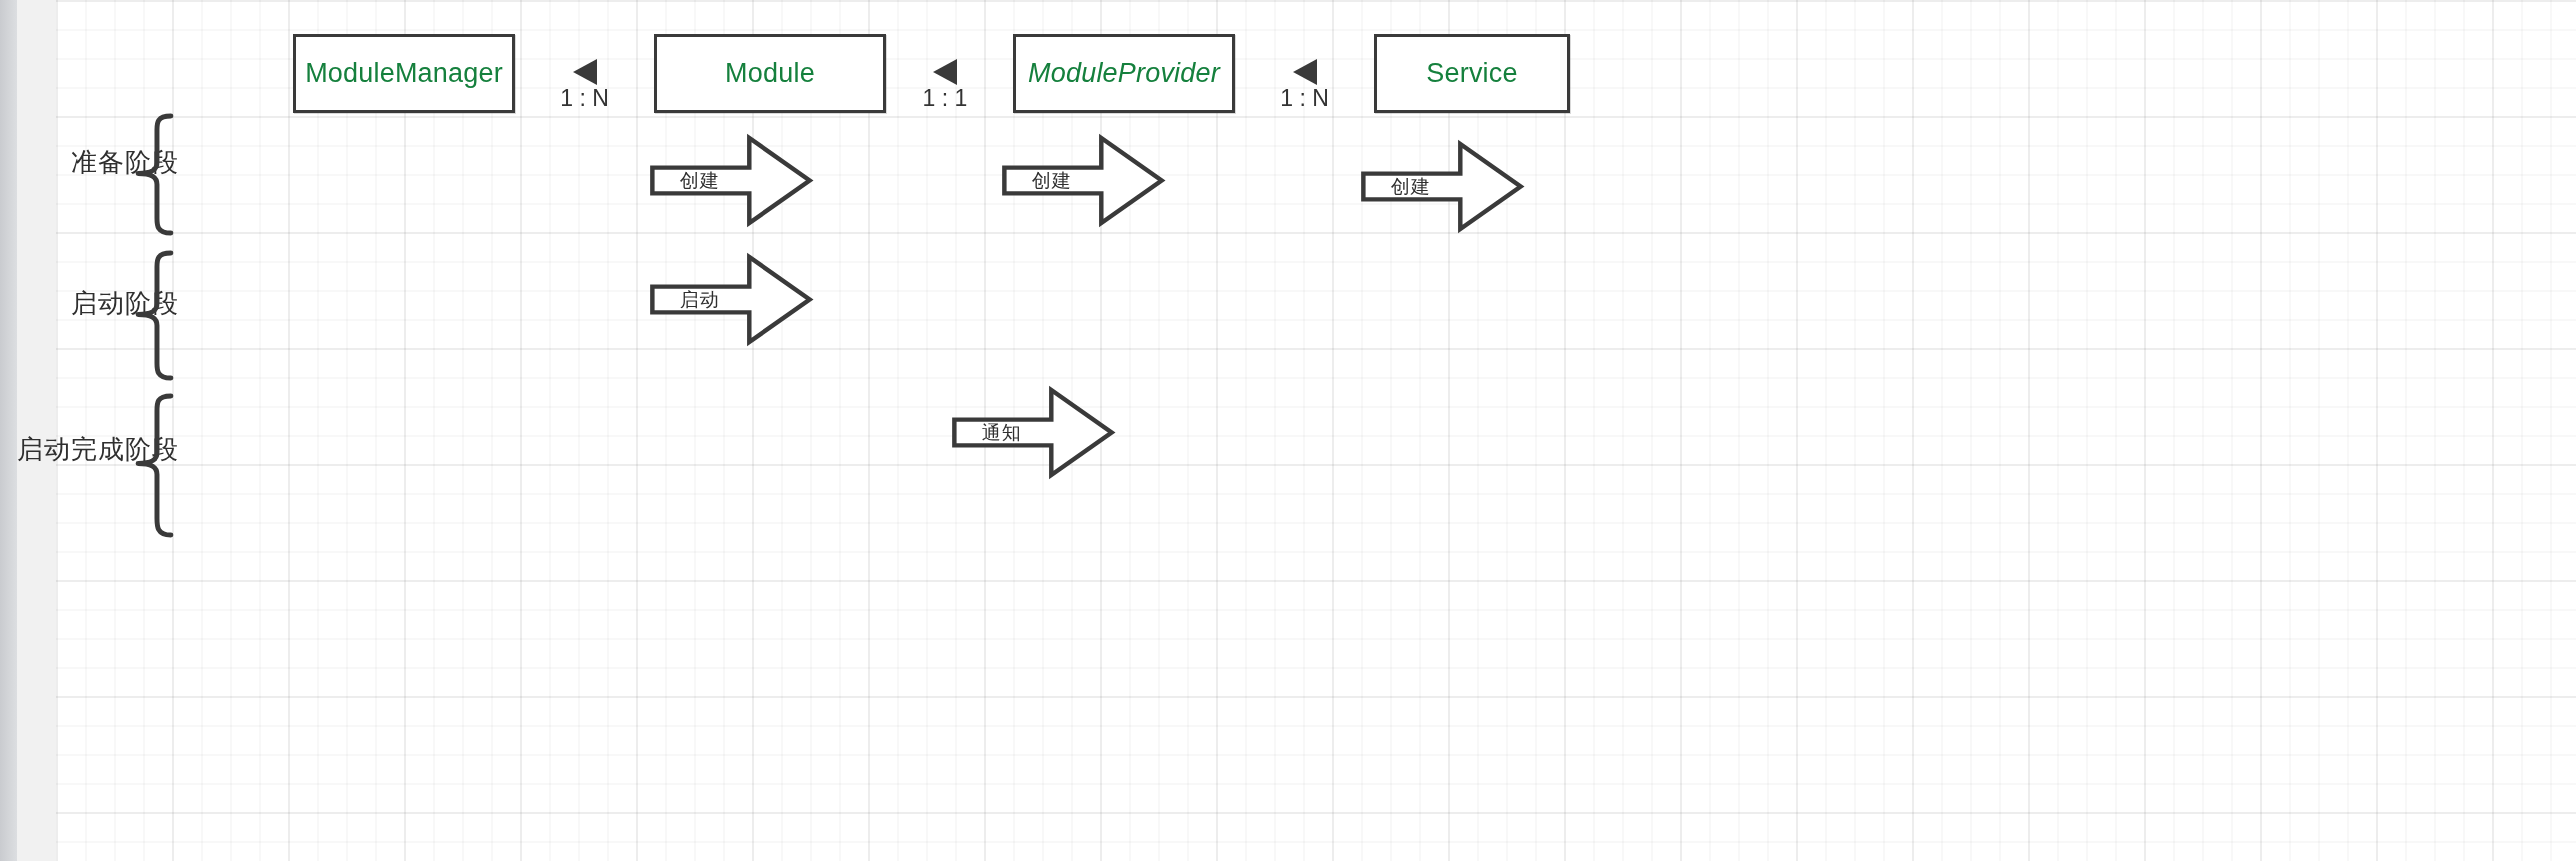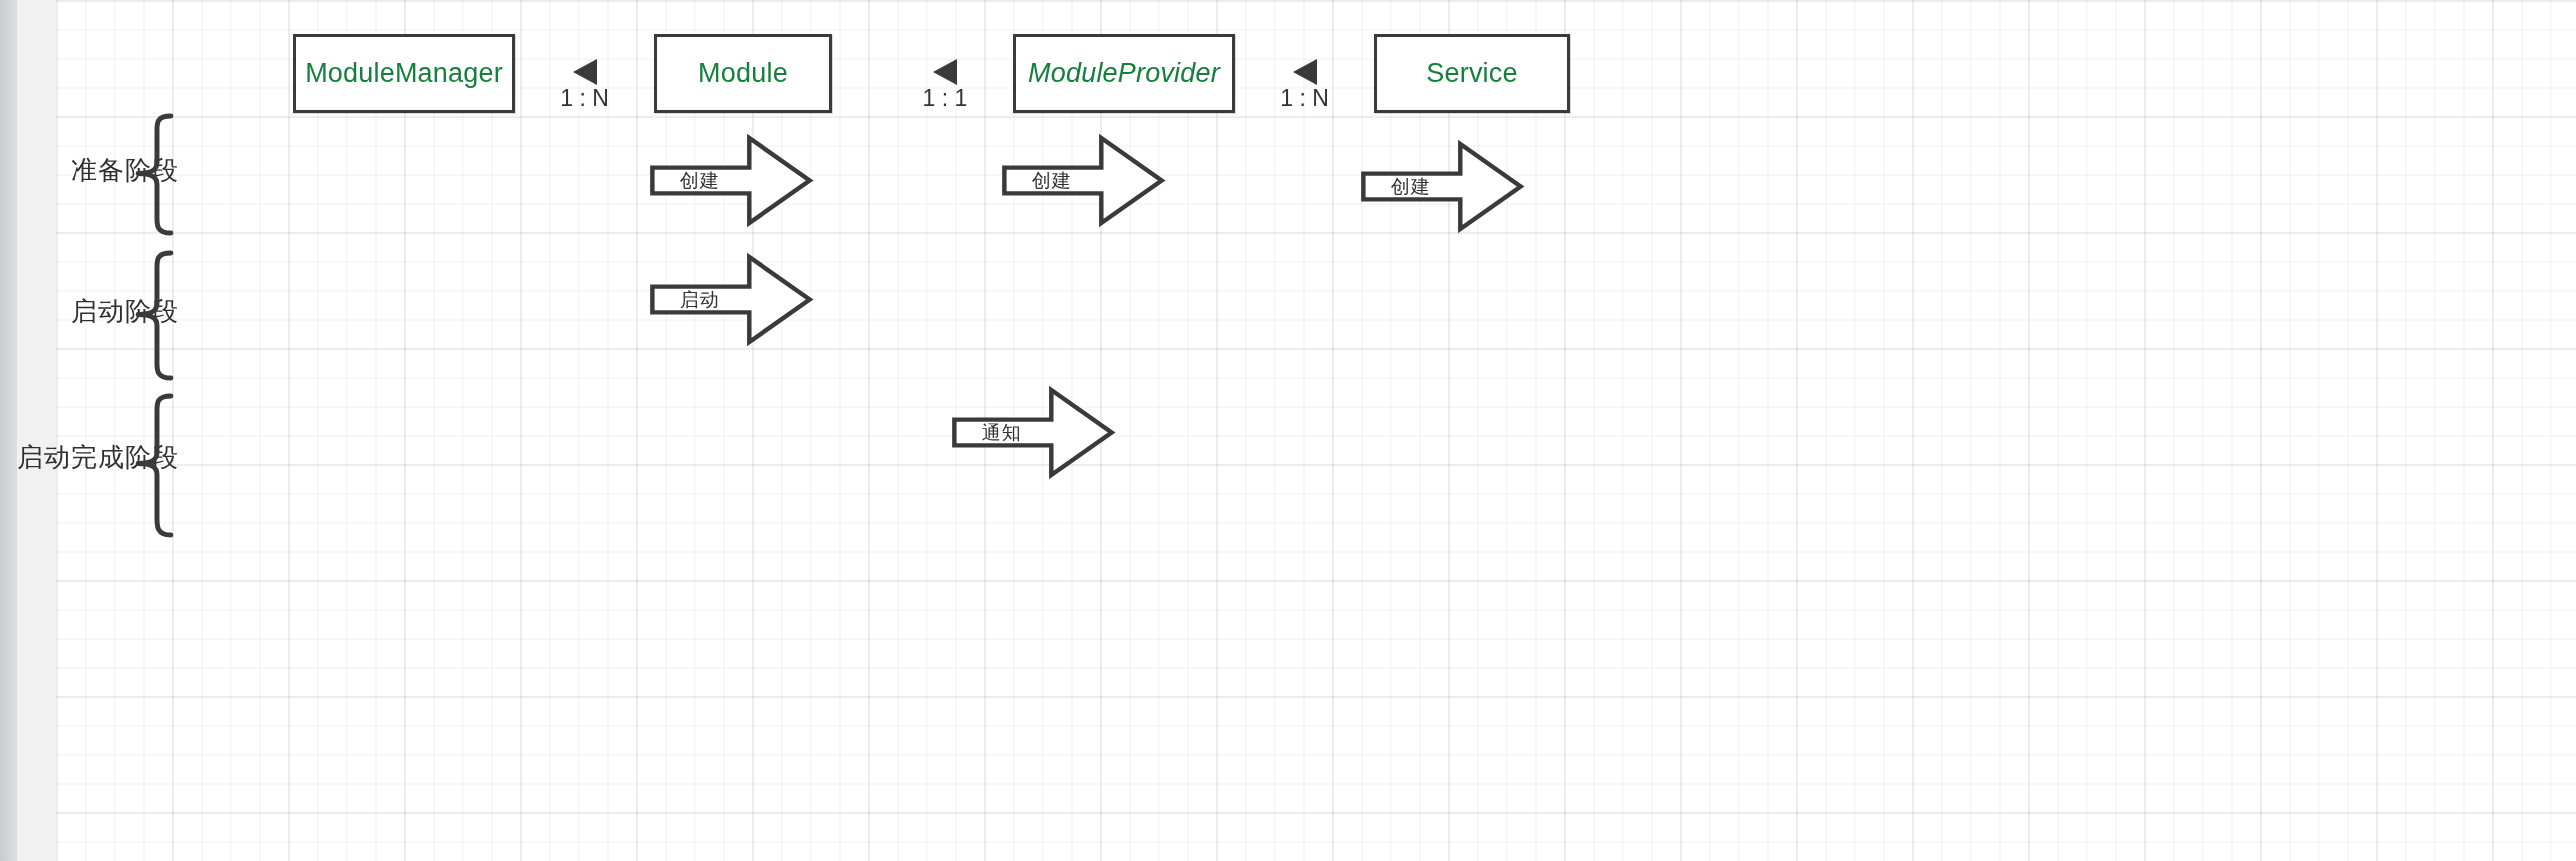--- a/index.html
+++ b/index.html
@@ -96,21 +96,20 @@
   }
 
   
   .phase-label {
     position: absolute;
     font-size: 26px;
     color: #2f2f2f;
     white-space: nowrap;
     text-align: right;
     letter-spacing: 1px;
-    margin-top: 8px;
   }
   .brace {
     position: absolute;
   }
   .brace svg { display: block; overflow: visible; }
 
   
   .block-arrow {
     position: absolute;
   }
@@ -136,21 +135,21 @@
 
   <div class="edge-shadow"></div>
   <div class="edge-gutter"></div>
 
   <div class="canvas">
 
     <div class="entity-box" style="left:237px; top:34px; width:222px; height:79px;">
       <span>ModuleManager</span>
     </div>
 
-    <div class="entity-box" style="left:598px; top:34px; width:178px; height:79px;">
+    <div class="entity-box" style="left:598px; top:34px; width:232px; height:79px;">
       <span>Module</span>
     </div>
 
     <div class="entity-box" style="left:957px; top:34px; width:222px; height:79px;font-style:italic;">
       <span>ModuleProvider</span>
     </div>
 
     <div class="entity-box" style="left:1318px; top:34px; width:196px; height:79px;">
       <span>Service</span>
     </div>

